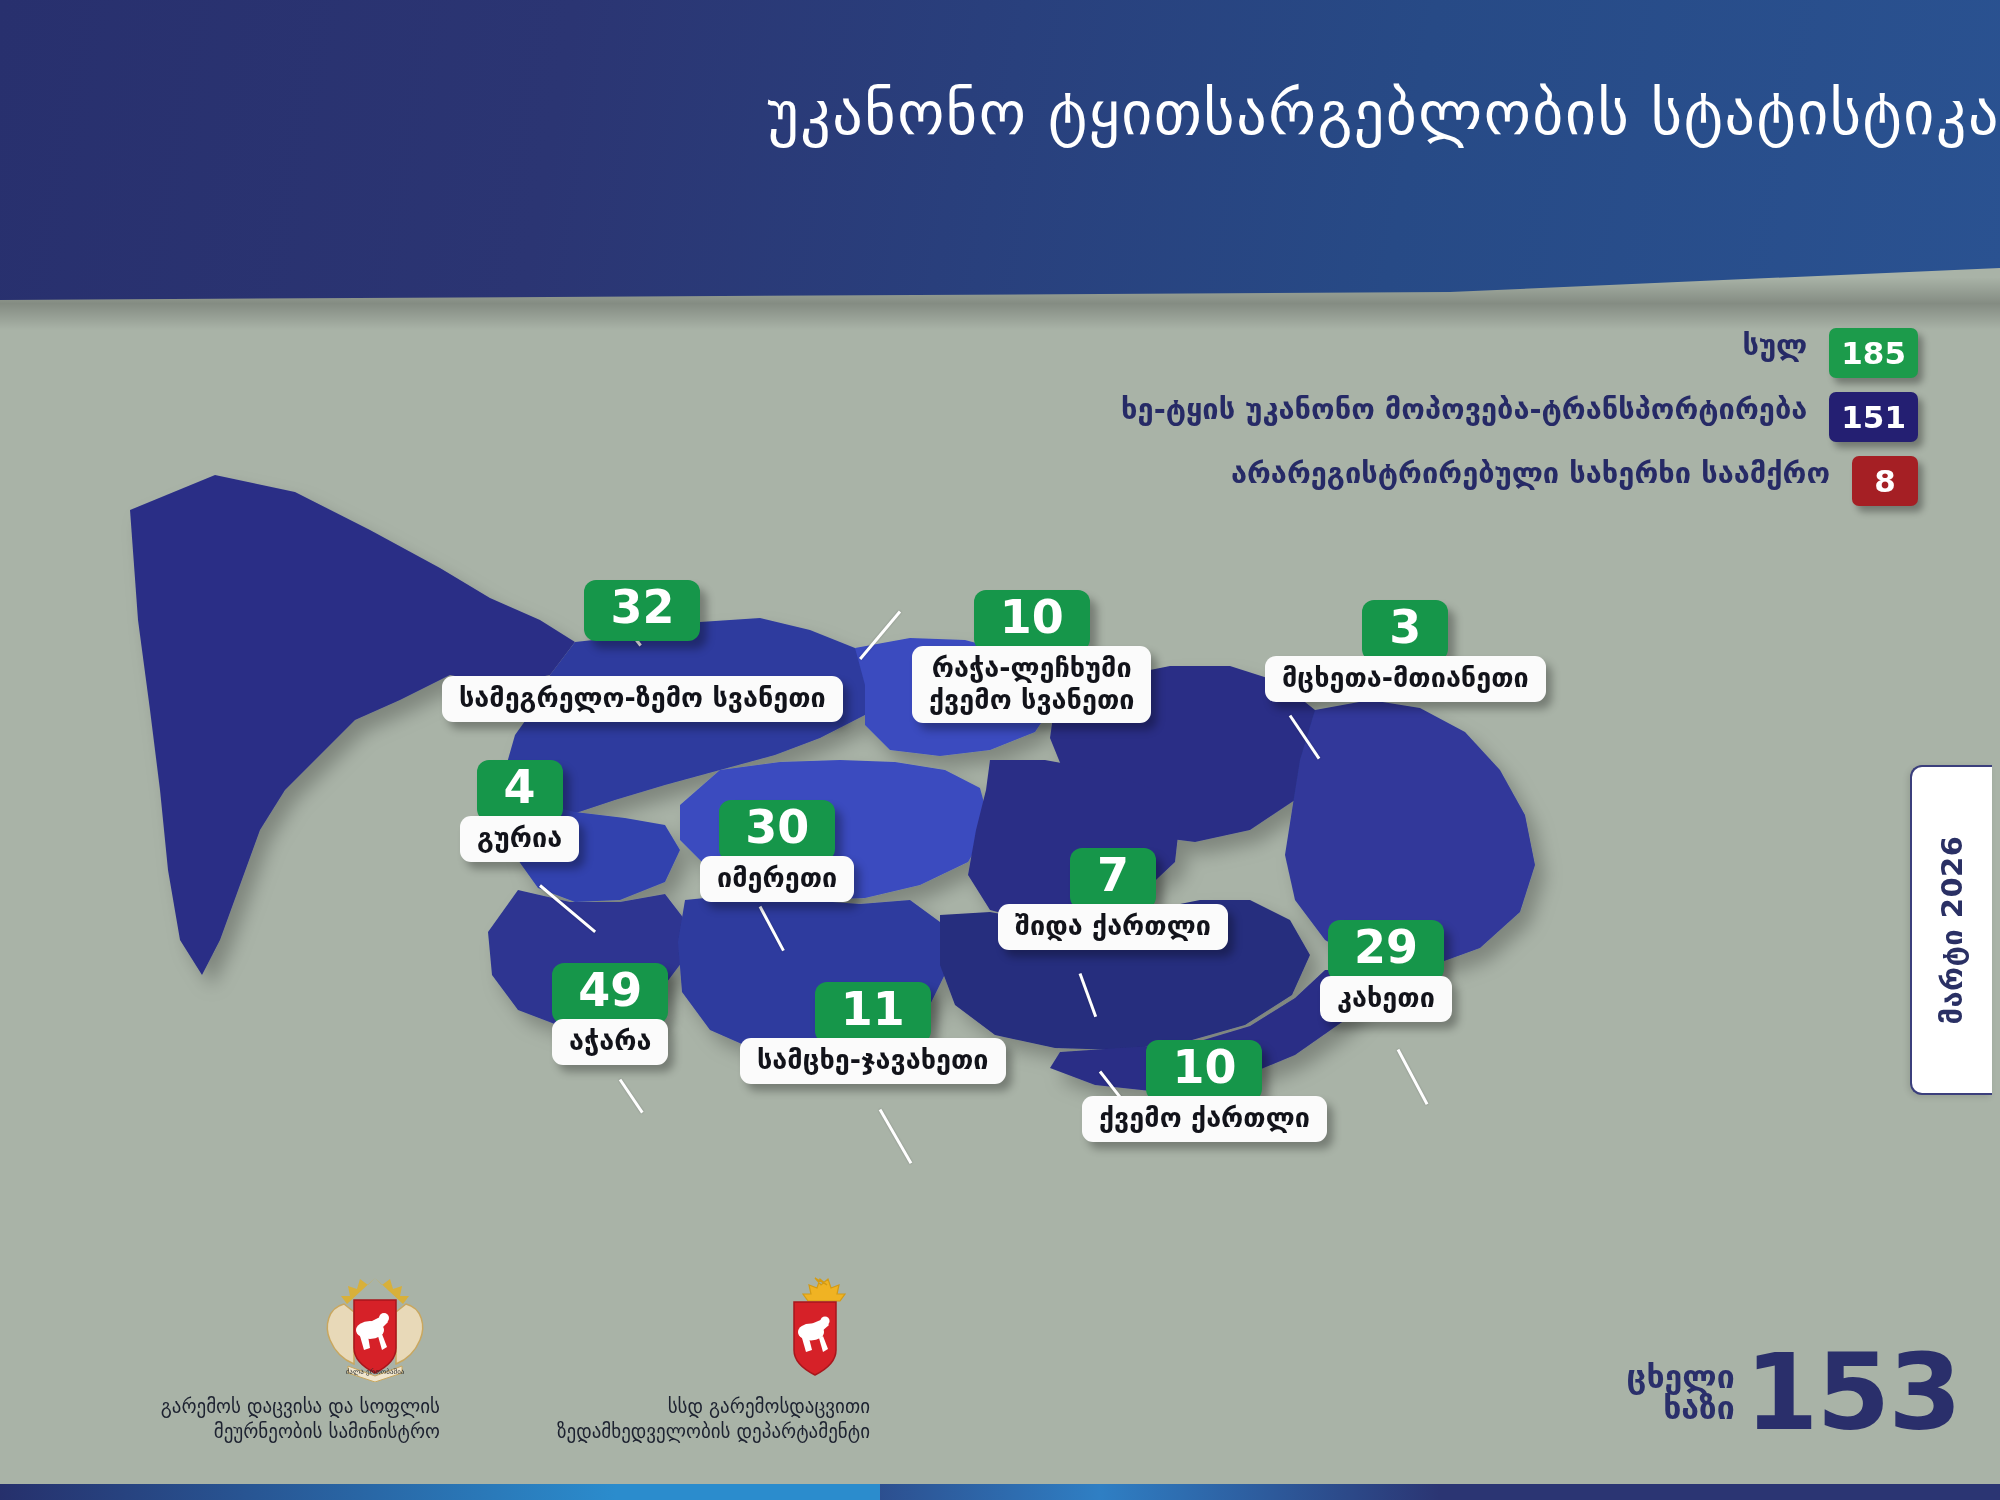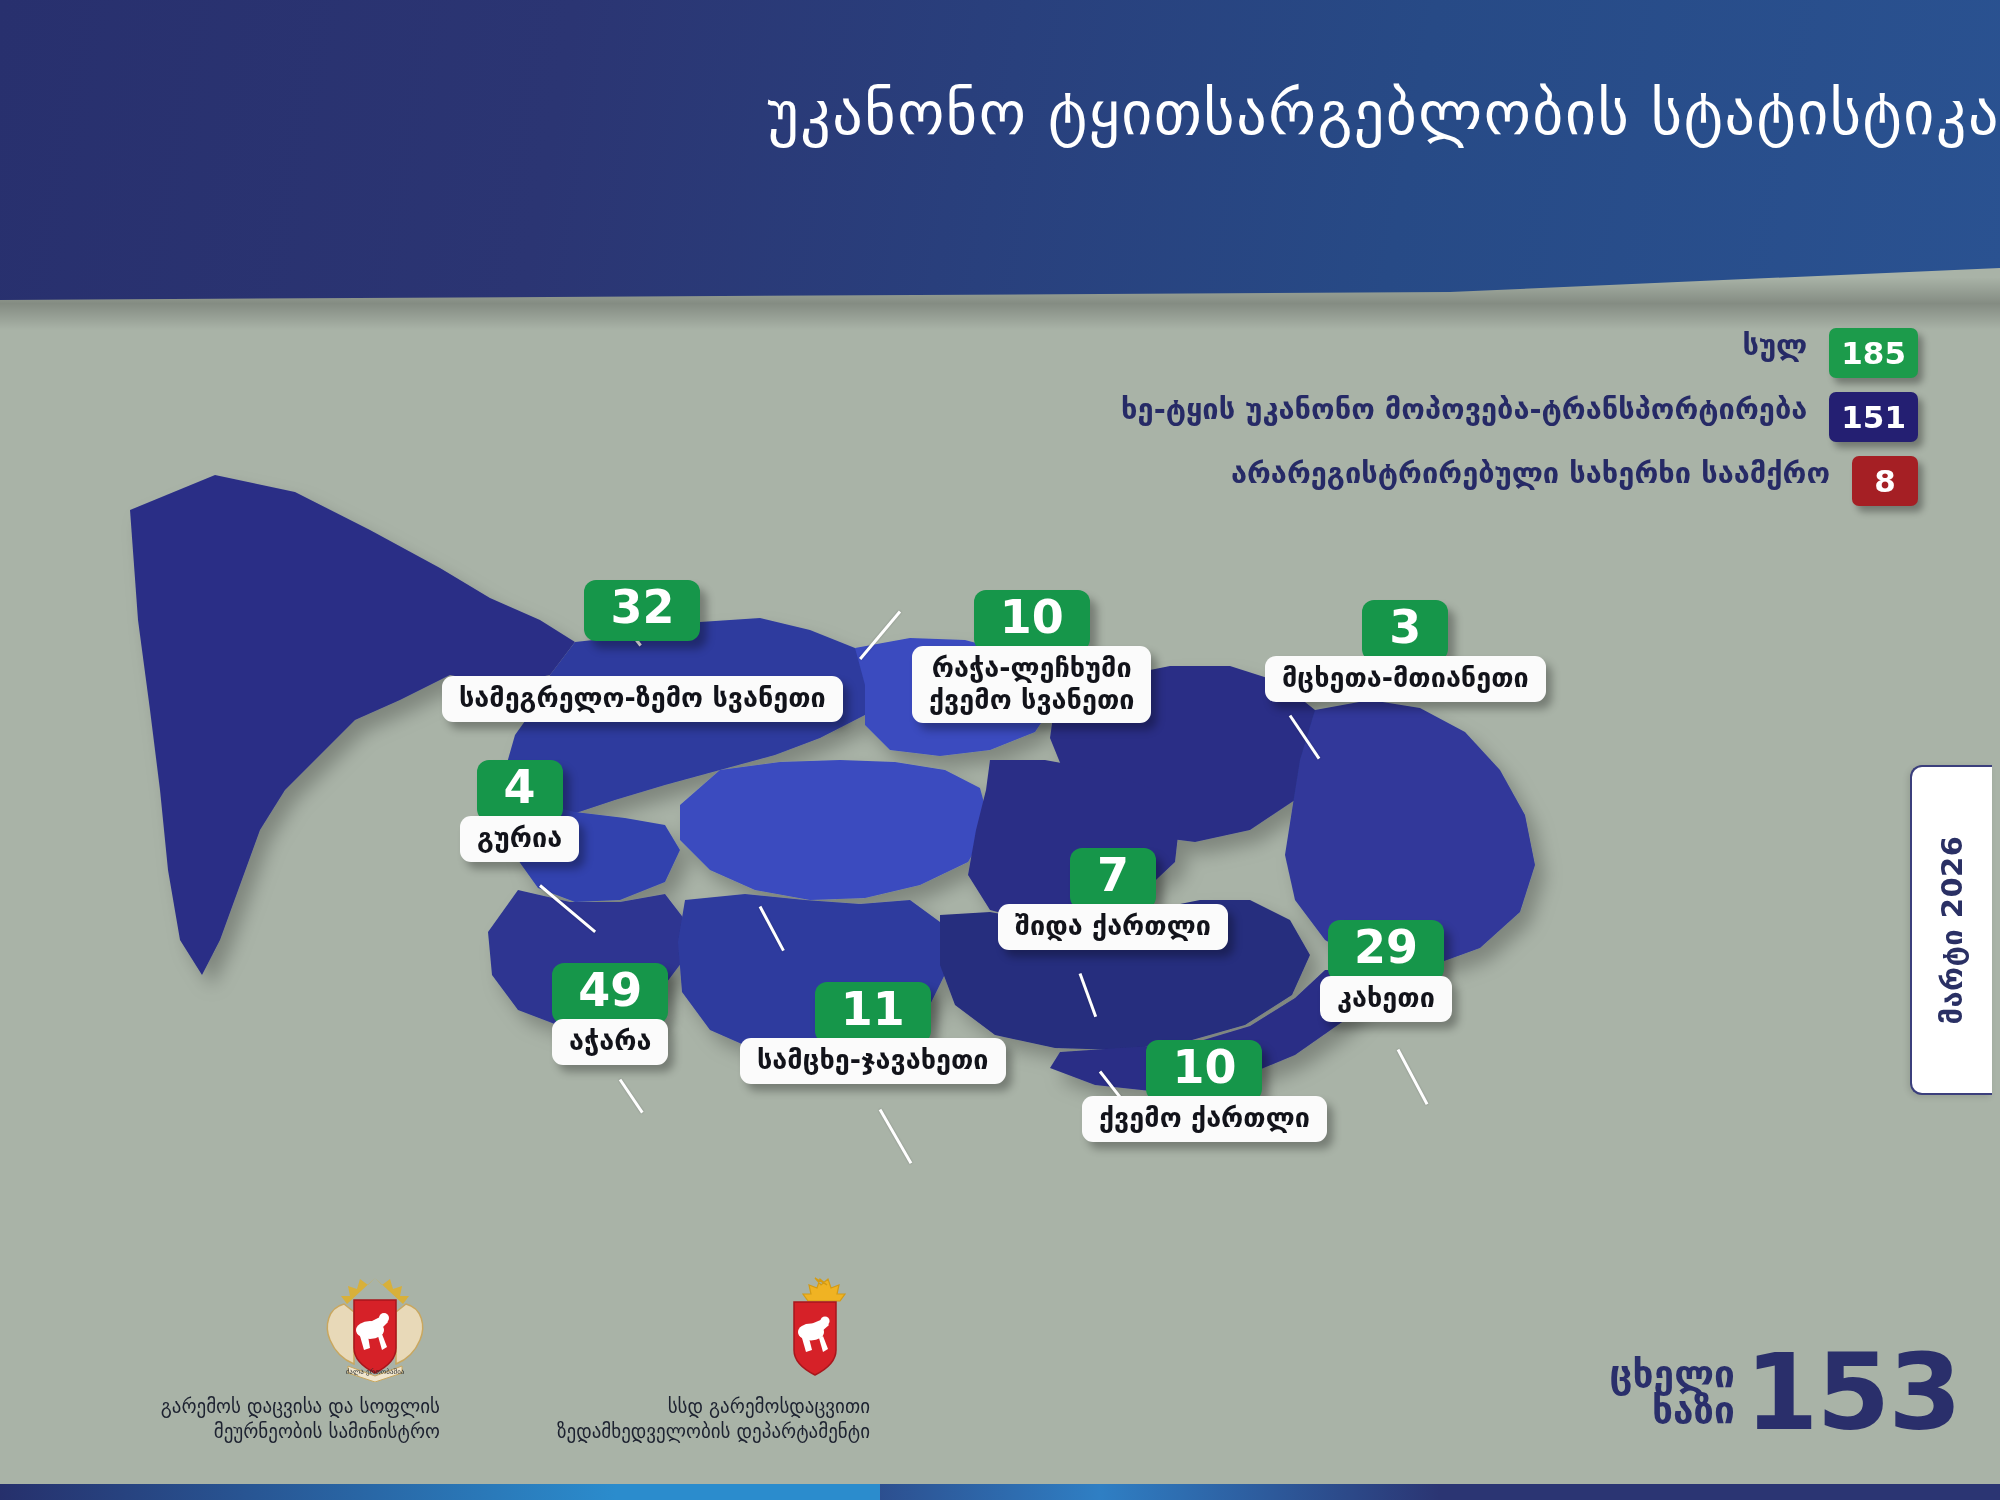--- a/index.html
+++ b/index.html
@@ -165,21 +165,21 @@
   .crest { margin: 0 auto; }
 
   .hotline {
     position: absolute;
     right: 40px; bottom: 62px;
     z-index: 6;
     display: flex; align-items: center; gap: 10px;
   }
   .hotline .words {
     color: #2a2f6b;
-    font-size: 37px;
+    font-size: 32px;
     font-weight: bold;
     line-height: 0.98;
     text-align: right;
     white-space: pre-line;
   }
   .hotline .num153 {
     color: #2a2f6b;
     font-size: 106px;
     font-weight: bold;
     line-height: 0.85;
@@ -287,20 +287,24 @@
   <div class="callout" style="left:1265px; top:600px;">
     <div class="num">3</div>
     <div class="name">მცხეთა-მთიანეთი</div>
   </div>
 
   <div class="callout" style="left:460px; top:760px;">
     <div class="num">4</div>
     <div class="name">გურია</div>
   </div>
 
+  <div class="callout" style="left:700px; top:800px;">
+    <div class="num">30</div>
+    <div class="name">იმერეთი</div>
+  </div>
 
   <div class="callout" style="left:998px; top:848px;">
     <div class="num">7</div>
     <div class="name">შიდა ქართლი</div>
   </div>
 
   <div class="callout" style="left:1320px; top:920px;">
     <div class="num">29</div>
     <div class="name">კახეთი</div>
   </div>

